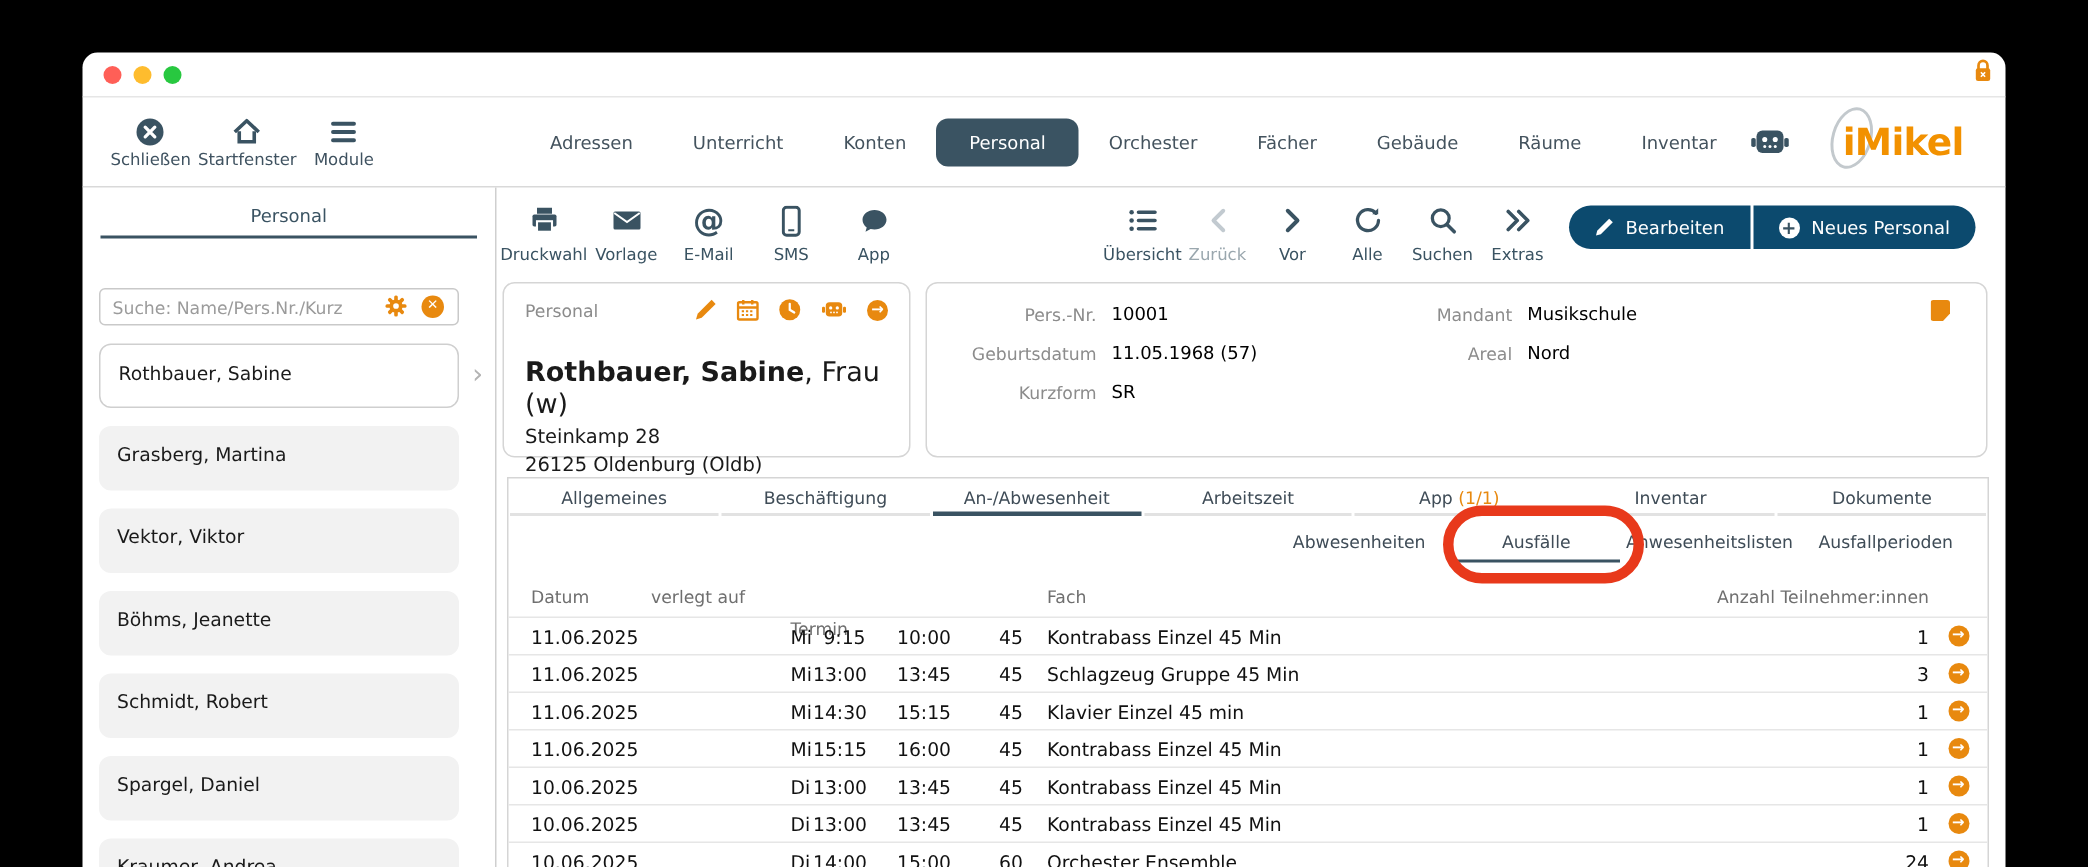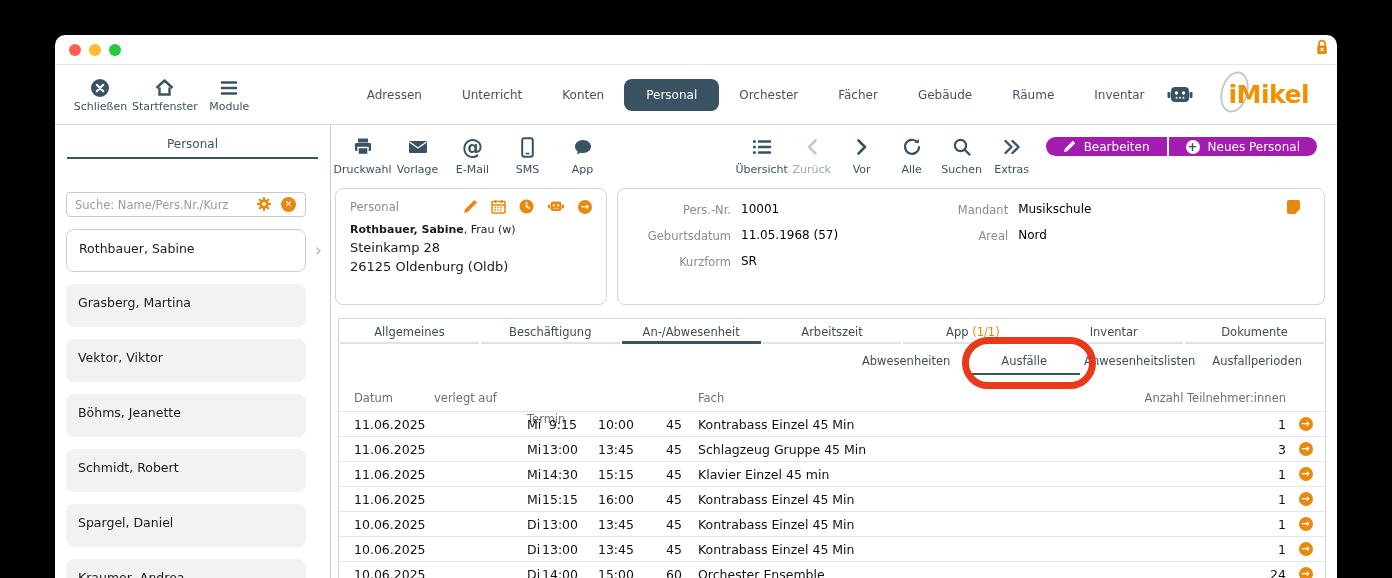--- a/index.html
+++ b/index.html
@@ -41,31 +41,31 @@
   .sb-chevron { position:absolute; right:-17px; top:9px; color:#b3b3b3; font-size:18px; }
 
   .main { flex:1; position:relative; overflow:hidden; }
   .mtoolbar { height:60px; display:flex; align-items:flex-start; padding:9px 20px 0 4px; }
   .action { width:55px; display:flex; flex-direction:column; align-items:center; gap:3px; color:#3a5362; font-size:11px; }
   .action .aicon { height:26px; display:flex; align-items:center; }
   .action.disabled { color:#9aa7ae; }
   .navgroup { display:flex; margin-left:auto; }
   .navgroup .action { width:50px; }
   .btns { display:flex; margin-left:9px; padding-top:3px; }
-  .btn { height:19px; background:#a21caf; color:#fff; font-size:12px; display:flex; align-items:center; gap:8px; padding:0 17px; white-space:nowrap; border:none; font-family:inherit; }
+  .btn { height:29px; background:#0c4a6e; color:#fff; font-size:12px; display:flex; align-items:center; gap:8px; padding:0 17px; white-space:nowrap; border:none; font-family:inherit; }
   .btn.left { border-radius:15px 0 0 15px; margin-right:2px; }
   .btn.right { border-radius:0 15px 15px 0; }
   .pluscirc { width:14px; height:14px; background:#fff; color:#3a5362; border-radius:50%; font-size:12px; font-weight:bold; line-height:14px; text-align:center; }
 
   .cards { display:flex; padding:3px 12px 0 4px; gap:10px; }
   .pcard { width:272px; height:117px; border:1px solid #d5d5d5; border-radius:8px; padding:10px 14px; flex:none; }
   .pcard-head { display:flex; align-items:center; }
   .pcard-label { color:#8c8c8c; font-size:11.5px; flex:1; }
   .pcard-icons { display:flex; gap:13px; align-items:center; }
-  .pname { margin-top:9px; font-size:11px; }
+  .pname { margin-top:24px; font-size:18px; }
   .pline { margin-top:4px; font-size:13px; }
   .icard { flex:1; height:117px; border:1px solid #d5d5d5; border-radius:8px; position:relative; padding:13px 0; display:flex; }
   .icol { display:flex; flex-direction:column; gap:11px; }
   .irow { display:flex; font-size:12px; }
   .ilabel { text-align:right; color:#8c8c8c; font-size:11.5px; padding-right:10px; padding-top:1px; }
   .icol.c1 .ilabel { width:123px; }
   .icol.c2 .ilabel { width:180px; }
   .ival { color:#000; }
   .noteicon { position:absolute; right:24px; top:11px; width:13px; height:14px; background:#e8890f; border-radius:2px; clip-path:polygon(0 0,100% 0,100% 64%,64% 100%,0 100%); }
 

